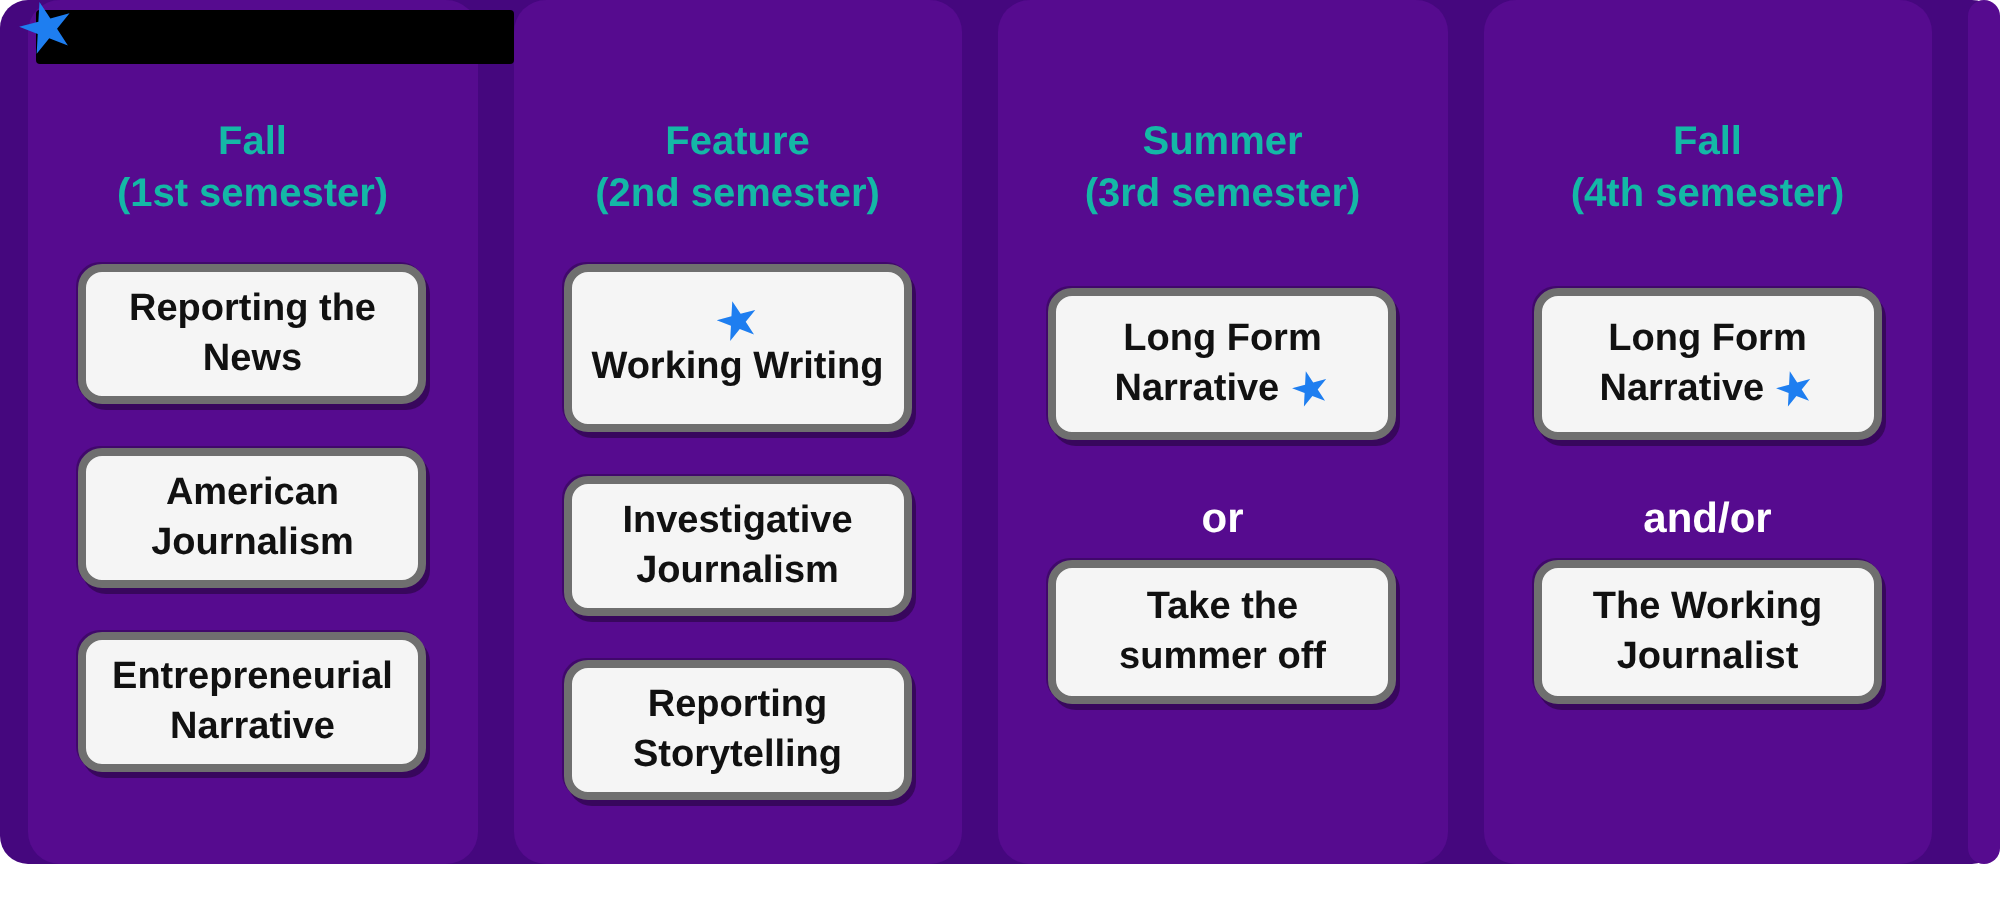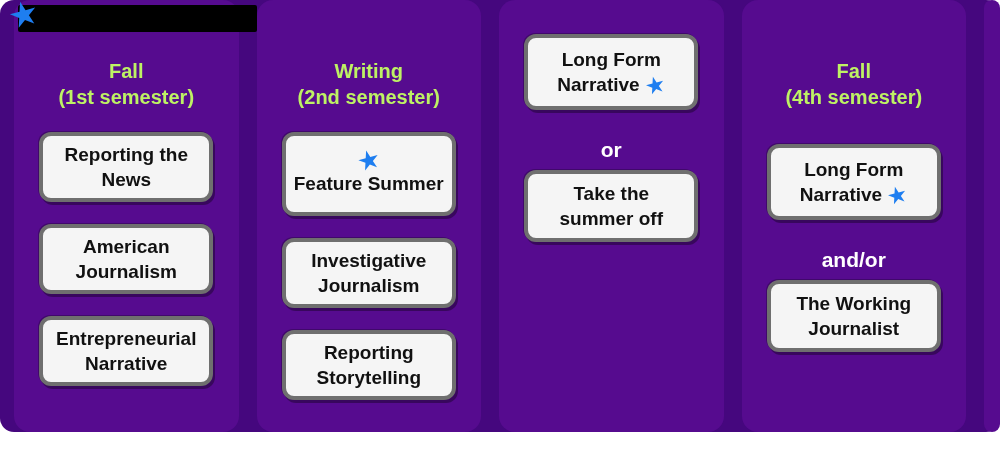--- a/index.html
+++ b/index.html
@@ -25,21 +25,21 @@
     text-align: center;
     position: relative;
   }
   .edge-sliver {
     flex: 0 0 16px;
     background: #560b8f;
     border-radius: 12px;
   }
   .col-header {
     margin-top: 58px;
-    color: #bef264;
+    color: #14b8a6;
     font-weight: bold;
     font-size: 20px;
     line-height: 26px;
   }
   .course-box {
     width: 174px;
     min-height: 66px;
     margin: 22px auto 0 auto;
     background: #f5f5f5;
     border: 4px solid #6f6f6f;
@@ -118,36 +118,40 @@
     <div class="course-box box2">
       <span>American Journalism</span>
     </div>
     <div class="course-box box3">
       <span>Entrepreneurial Narrative</span>
     </div>
   </div>
 
   <div class="col col2">
     <div class="col-header">
-      <div>Writing</div>
+      <div>Feature</div>
       <div>(2nd semester)</div>
     </div>
     <div class="course-box box1">
       <span class="star star-above">★</span>
-      <span>Feature Summer</span>
+      <span>Working Writing</span>
     </div>
     <div class="course-box box2">
       <span>Investigative Journalism</span>
     </div>
     <div class="course-box box3">
       <span>Reporting Storytelling</span>
     </div>
   </div>
 
   <div class="col col3">
+    <div class="col-header">
+      <div>Summer</div>
+      <div>(3rd semester)</div>
+    </div>
     <div class="course-box box1">
       <span><span>Long Form Narrative</span><span class="star star-inline">★</span></span>
     </div>
     <div class="connector">or</div>
     <div class="course-box box2">
       <span>Take the summer off</span>
     </div>
   </div>
 
   <div class="col col4">

